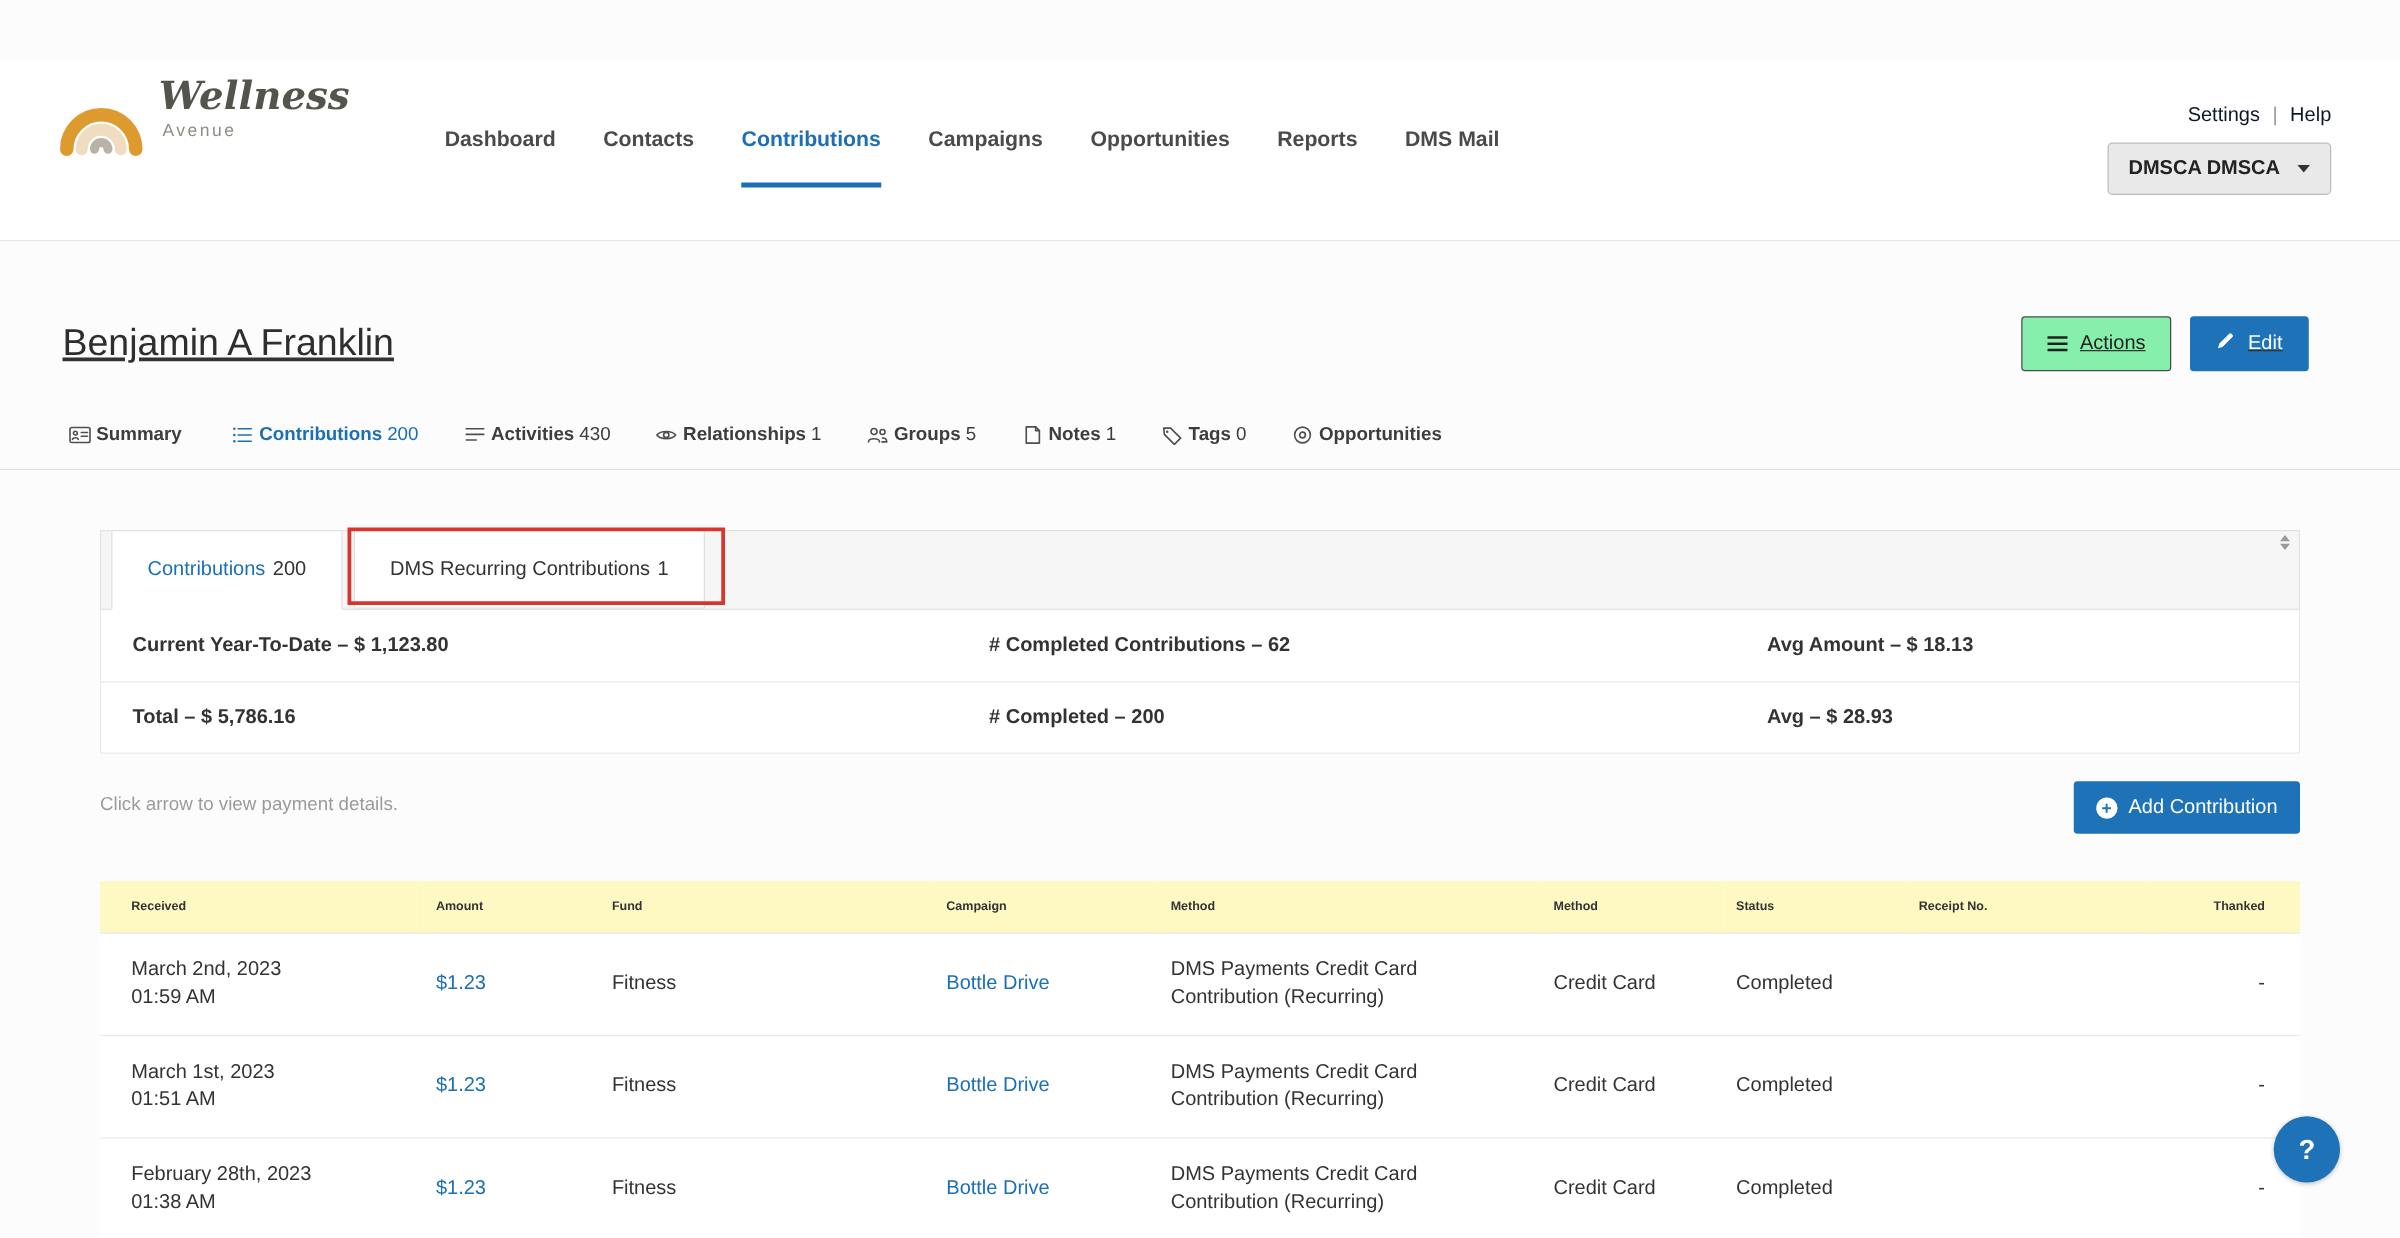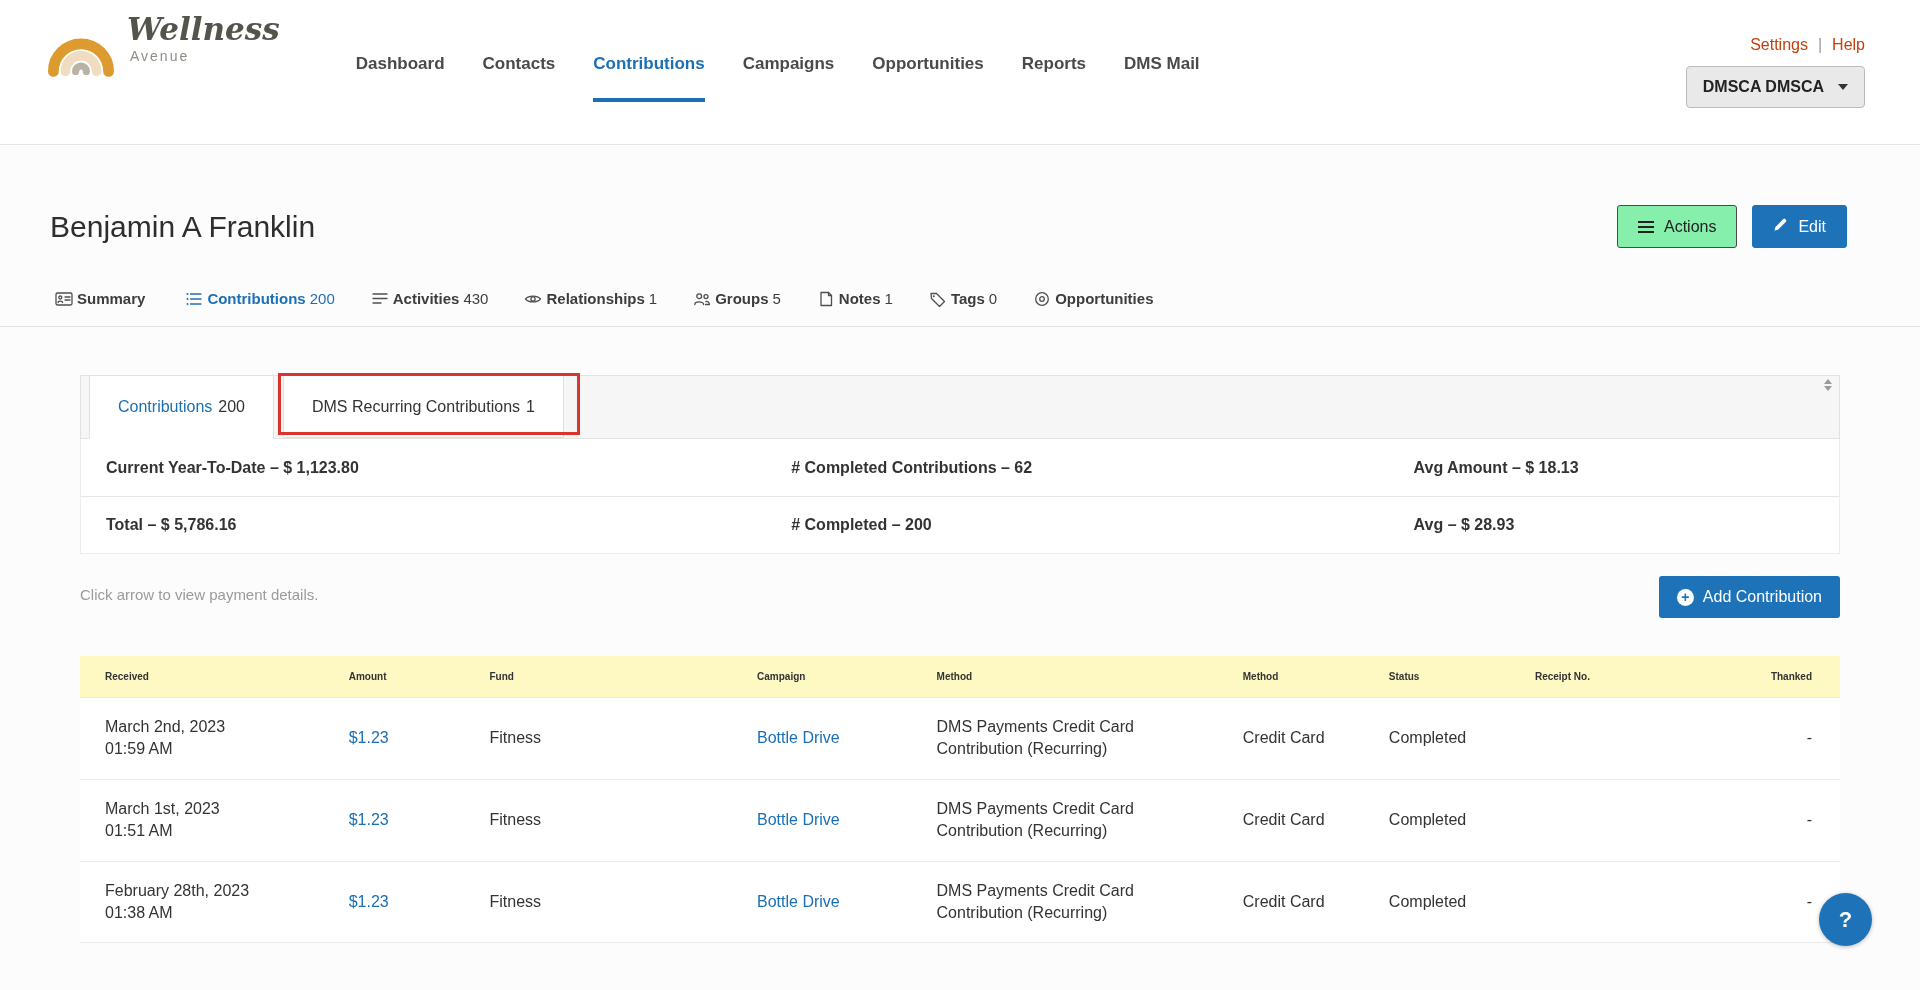--- a/index.html
+++ b/index.html
@@ -3,38 +3,38 @@
 <meta charset="utf-8">
 <style>
   * { box-sizing: border-box; }
   body {
     width: 1920px; height: 990px; margin: 0; overflow: hidden; position: relative;
     font-family: "Liberation Sans", sans-serif; background: #fcfcfc; color: #333;
   }
   
   header {
     height: 145px; background: #fff; border-bottom: 1px solid #e5e5e5;
-    display: flex; padding: 0 55px 16px 45px;
+    display: flex; padding: 0 55px 16px 45px; margin-top: 48px;
   }
   .logo { display: flex; align-items: flex-start; padding-top: 12px; cursor: pointer; }
   .logo-text { margin-left: 10px; }
   .brand-script { font-family: "DejaVu Serif", serif; font-style: italic; font-weight: bold; font-size: 31px; color: #55544c; line-height: 1.15; }
   .brand-sub { font-size: 14px; letter-spacing: 2px; color: #8d8d85; margin-left: 3px; }
   nav { display: flex; margin-left: 76px; gap: 38px; }
   .nav-item { display: flex; align-items: center; position: relative; font-size: 17px; color: #4a4a4a; text-decoration: none; cursor: pointer; font-weight: bold; }
   .nav-item.active { color: #1d6fb5; font-weight: bold; }
   .nav-item.active::after { content: ""; position: absolute; left: 0; right: 0; bottom: 26px; height: 4px; background: #1d6fb5; }
   .header-right { margin-left: auto; display: flex; flex-direction: column; align-items: flex-end; padding-top: 36px; gap: 12px; }
   .top-links { font-size: 16px; display: flex; align-items: center; }
-  .top-links a { color: #c2410c; text-decoration: none; cursor: pointer; }
+  .top-links a { color: #0f172a; text-decoration: none; cursor: pointer; }
   .top-links .sep { color: #999; margin: 0 10px; }
   .account-btn { display: flex; align-items: center; gap: 14px; background: #e9e9e9; border: 1px solid #bcbcbc; border-radius: 4px; padding: 11px 16px; font-size: 16px; font-weight: bold; color: #222; font-family: inherit; cursor: pointer; text-align: right; }
   .caret-down { width: 0; height: 0; border-left: 5px solid transparent; border-right: 5px solid transparent; border-top: 6px solid #333; }
   
-  .title-row { display: flex; align-items: center; justify-content: space-between; margin: 60px 73px 0 50px; }
+  .title-row { display: flex; align-items: center; justify-content: space-between; margin: 60px 73px 0 50px; text-decoration: underline; }
   .page-title { font-size: 30px; font-weight: normal; color: #2e2e2e; margin: 0; }
   .title-buttons { display: flex; gap: 15px; }
   .btn { display: flex; align-items: center; gap: 10px; font-size: 16px; border-radius: 3px; padding: 11px 20px; cursor: pointer; font-family: inherit; }
   .btn-actions { background: #86efac; border: 1px solid #4a4a4a; color: #222; }
   .btn-edit { background: #1d72b8; border: 1px solid #1d72b8; color: #fff; }
   .burger { display: inline-flex; flex-direction: column; gap: 3px; }
   .burger i { width: 16px; height: 2px; background: #222; }
   
   .contact-tabs { display: flex; gap: 36px; align-items: center; margin-top: 42px; padding: 0 0 19px 55px; border-bottom: 1px solid #e2e2e2; }
   .ctab { display: flex; align-items: center; gap: 4px; font-size: 15px; font-weight: bold; color: #3d3d3d; cursor: pointer; }

